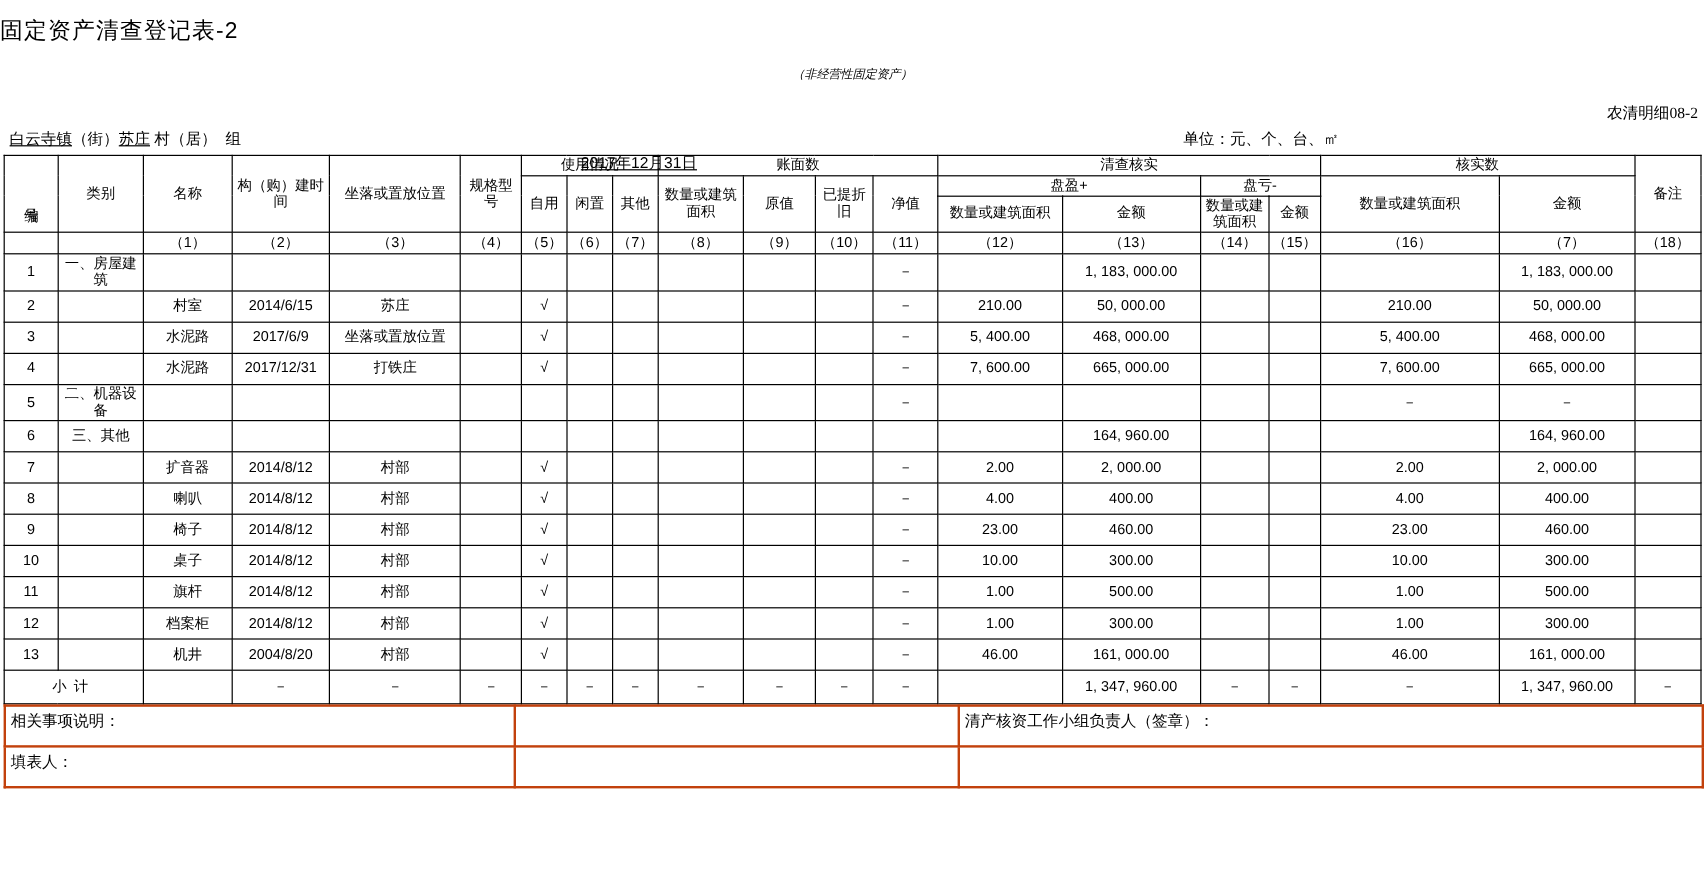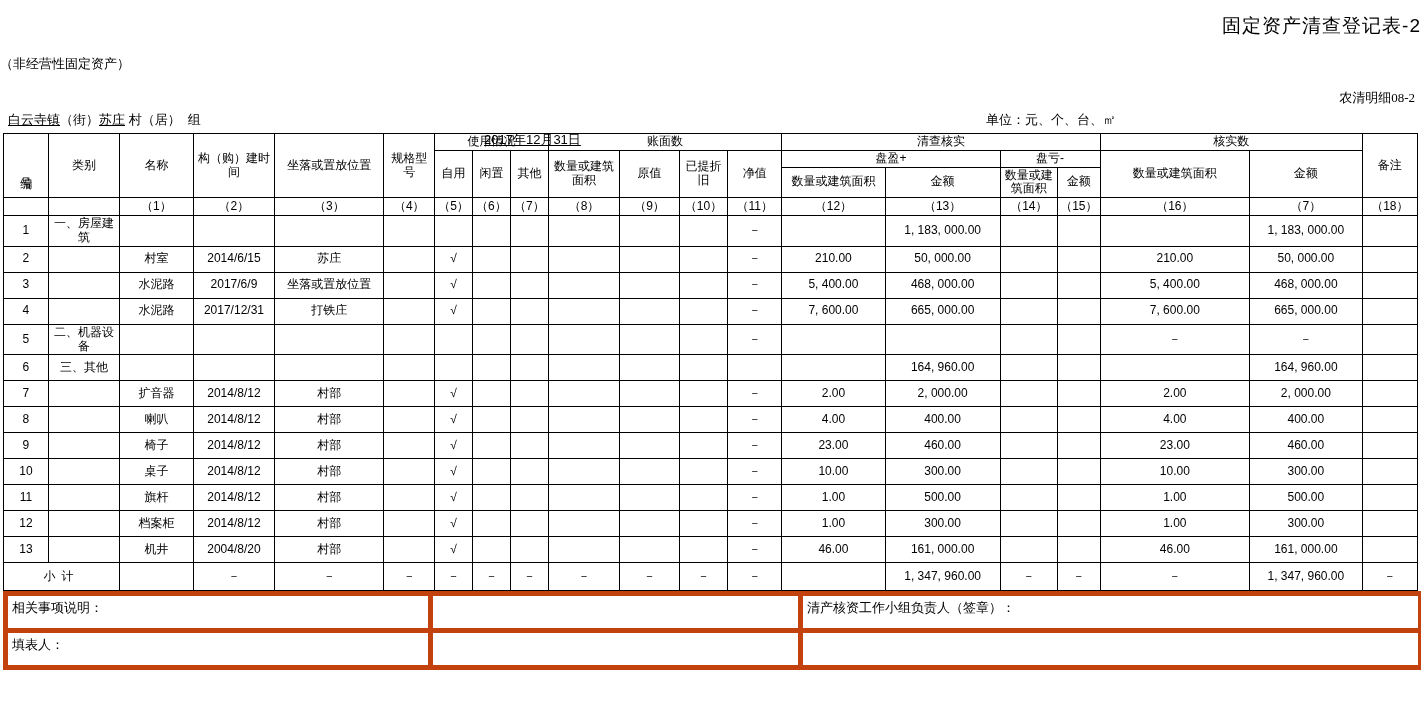--- a/index.html
+++ b/index.html
@@ -14,28 +14,30 @@
     color: #000000;
     overflow: hidden;
   }
   .page {
     position: relative;
     width: 1421px;
     height: 726px;
     box-sizing: border-box;
   }
   .title {
-    text-align: right;
+    text-align: left;
     font-size: 19px;
     padding-top: 13px;
     letter-spacing: 1px;
   }
   .subtitle {
-    font-size: 13px;
+    text-align: center;
+    font-size: 10px;
     padding-top: 16px;
+    font-style: italic;
   }
   .formcode {
     text-align: right;
     font-size: 13px;
     padding-top: 16px;
     padding-right: 6px;
     font-family: Liberation Serif, serif;
   }
   .metarow {
     position: relative;
@@ -112,21 +114,21 @@
     margin-left: 3px;
     width: 1415px;
     font-size: 13px;
   }
   table.foot {
     border-collapse: collapse;
     width: 1415px;
     table-layout: fixed;
   }
   table.foot td {
-    border: 5px solid #c2410c;
+    border: 2px solid #c2410c;
     font-size: 13px;
     vertical-align: top;
     padding: 3px 4px;
     height: 26px;
   }
   .small { font-size: 11.5px; }
 </style>
 </head>
 <body>
 

